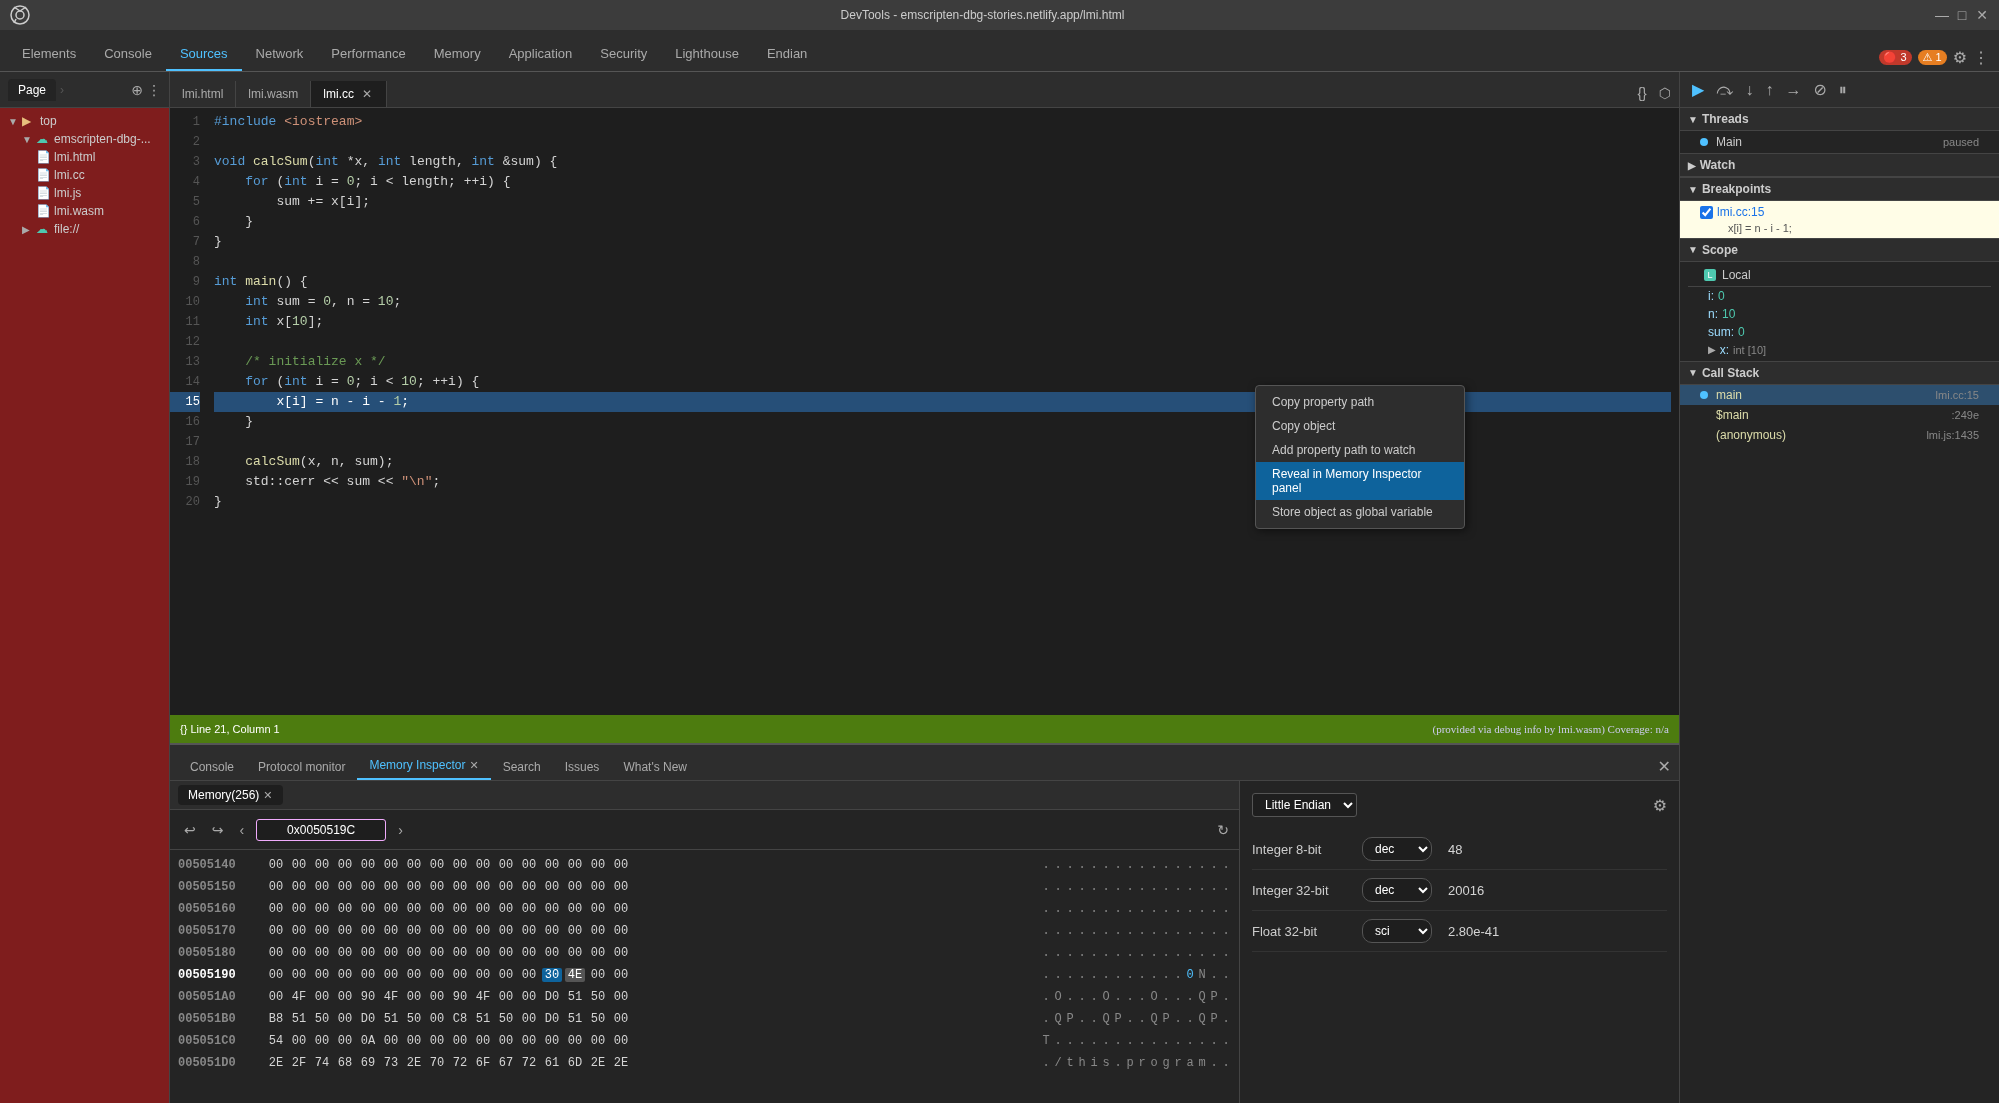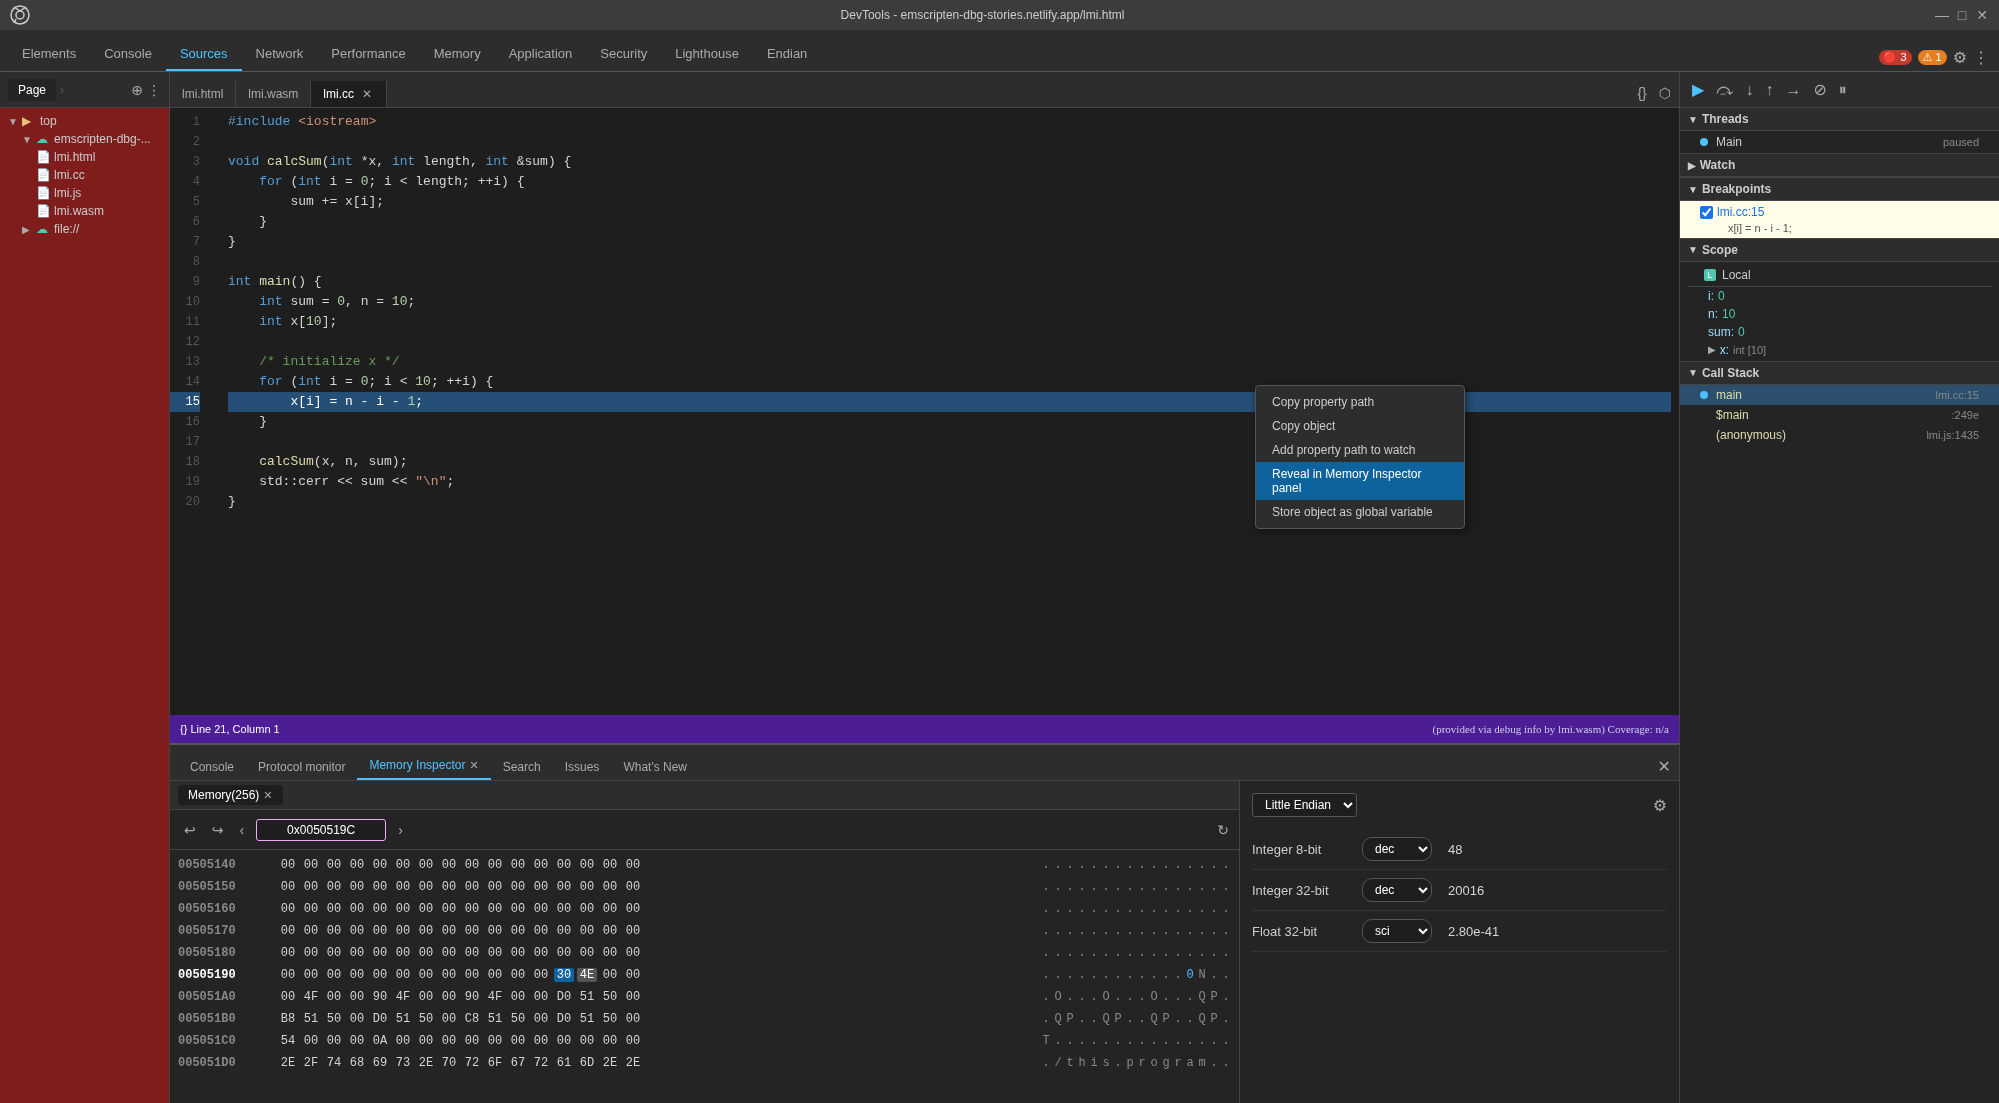--- a/index.html
+++ b/index.html
@@ -43,30 +43,30 @@
     .editor-tab.active { background: #1e1e1e; color: #fff; }
     .editor-tab .close-btn { color: #aaa; font-size: 12px; width: 14px; height: 14px; display: flex; align-items: center; justify-content: center; border-radius: 2px; }
     #editor-actions { margin-left: auto; display: flex; align-items: center; gap: 4px; padding: 4px; }
     .editor-action-btn { color: #aaa; font-size: 14px; cursor: pointer; padding: 2px 4px; }
 
     
     #code-editor { flex: 1; background: #1e1e1e; overflow: auto; display: flex; font-family: 'Courier New', monospace; font-size: 13px; }
     #line-numbers { width: 36px; background: #1e1e1e; color: #555; text-align: right; padding: 4px 6px 4px 0; user-select: none; flex-shrink: 0; }
     .line-num { height: 20px; line-height: 20px; font-size: 12px; }
     #code-content { flex: 1; padding: 4px 8px; color: #d4d4d4; }
-    .code-line { height: 20px; line-height: 20px; white-space: pre; margin-left: 14px; }
+    .code-line { height: 20px; line-height: 20px; white-space: pre; }
     .code-line.highlighted { background: #264f78; color: #fff; }
     .kw { color: #569cd6; }
     .fn { color: #dcdcaa; }
     .str { color: #ce9178; }
     .comment { color: #6a9955; }
     .num { color: #b5cea8; }
     
     
-    #status-bar { height: 28px; background: #4c1d95; display: flex; align-items: center; padding: 0 10px; font-size: 11px; color: #fff; }
+    #status-bar { height: 28px; background: #4d7c0f; display: flex; align-items: center; padding: 0 10px; font-size: 11px; color: #fff; }
     #status-bar-right { margin-left: auto; font-family: Liberation Serif, serif; }
     
     
     #right-panel { width: 320px; background: #242424; border-left: 1px solid #444; display: flex; flex-direction: column; overflow: hidden; }
     #debugger-toolbar { height: 36px; background: #2d2d2d; display: flex; align-items: center; gap: 4px; padding: 0 8px; border-bottom: 1px solid #444; }
     .dbg-btn { color: #aaa; font-size: 16px; cursor: pointer; padding: 2px 4px; }
     .dbg-btn.active { color: #4fc1ff; }
     
     #right-panel-content { flex: 1; overflow-y: auto; }
     .section-header { display: flex; align-items: center; padding: 4px 8px; background: #2d2d2d; border-bottom: 1px solid #444; cursor: pointer; font-size: 12px; font-weight: bold; color: #ccc; }
@@ -121,21 +121,21 @@
     #bottom-close { margin-left: auto; padding: 4px 8px; color: #aaa; cursor: pointer; font-size: 16px; }
     
     
     #memory-inspector { flex: 1; display: flex; overflow: hidden; }
     #memory-left { flex: 1; overflow: hidden; display: flex; flex-direction: column; }
     #memory-toolbar { height: 40px; display: flex; align-items: center; padding: 0 10px; gap: 8px; border-bottom: 1px solid #444; }
     .mem-nav-btn { color: #aaa; font-size: 14px; cursor: pointer; padding: 2px 4px; }
     .mem-addr-input { background: #1e1e1e; border: 1px solid #f0abfc; color: #fff; padding: 3px 8px; font-size: 12px; width: 130px; text-align: center; border-radius: 3px; }
     .mem-refresh { color: #aaa; font-size: 14px; cursor: pointer; margin-left: auto; }
     #memory-table { flex: 1; overflow-y: auto; padding: 4px 8px; font-family: 'Courier New', monospace; font-size: 12px; }
-    .mem-row { display: flex; align-items: center; height: 22px; gap: 20px; font-family: Liberation Mono, monospace; }
+    .mem-row { display: flex; align-items: center; height: 22px; gap: 8px; font-family: Liberation Mono, monospace; }
     .mem-addr { color: #888; width: 80px; flex-shrink: 0; font-weight: bold; }
     .mem-addr.current { color: #fff; font-weight: bold; }
     .mem-bytes { display: flex; gap: 3px; flex: 1; }
     .mem-byte { width: 20px; text-align: center; color: #d4d4d4; }
     .mem-byte.highlighted { background: #0e639c; color: #fff; border-radius: 2px; }
     .mem-byte.highlighted2 { background: #555; color: #fff; border-radius: 2px; }
     .mem-ascii { display: flex; gap: 2px; margin-left: 8px; }
     .mem-char { width: 10px; text-align: center; color: #888; }
     .mem-char.highlighted { color: #4fc1ff; }
     

